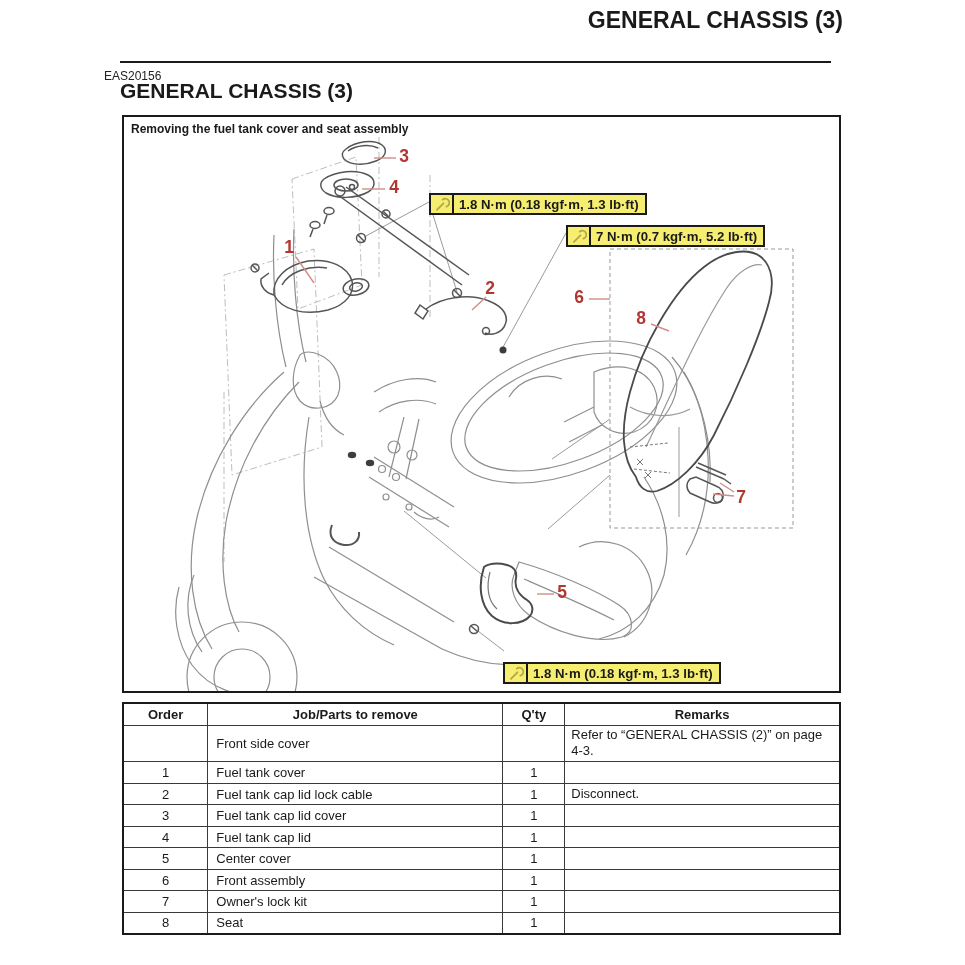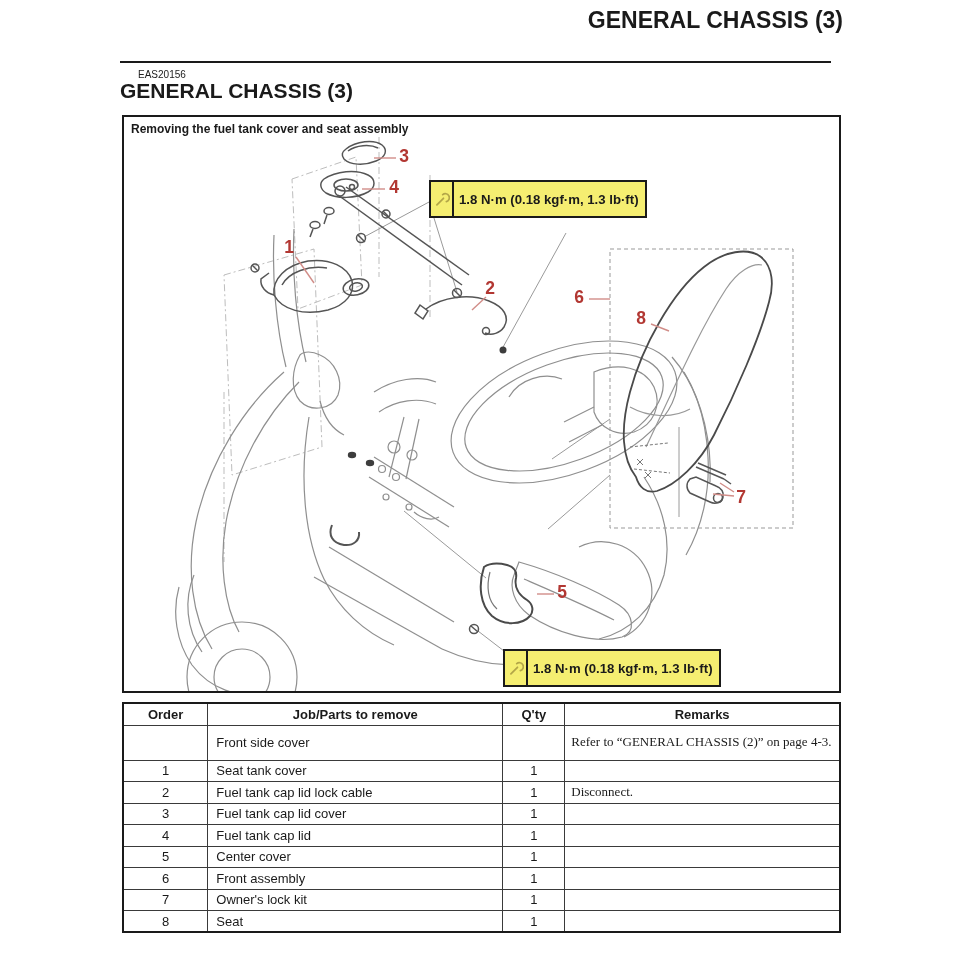--- a/index.html
+++ b/index.html
@@ -7,55 +7,55 @@
   body { width:965px; height:965px; font-family:"Liberation Sans", sans-serif; color:#1a1a1a; position:relative; overflow:hidden; }
 
   .page { position:absolute; inset:0; background:#fff; }
 
   .page-header-title {
     position:absolute; top:7px; right:122px;
     font-size:23px; font-weight:bold; letter-spacing:0px;
   }
   .header-rule { position:absolute; left:120px; top:61px; width:711px; height:2px; background:#1a1a1a; }
 
-  .eas-code { position:absolute; left:138px; top:69px; font-size:10px; color:#222; }
+  .eas-code { position:absolute; left:104px; top:69px; font-size:12px; color:#222; }
   .section-title { position:absolute; left:120px; top:79px; font-size:21px; font-weight:bold; }
 
   
   .figure-box {
     position:absolute; left:122px; top:115px; width:719px; height:578px;
     border:2px solid #1a1a1a; background:#fff; overflow:hidden;
   }
   .figure-caption { position:absolute; left:7px; top:5px; font-size:12px; font-weight:bold; }
   .diagram-svg { position:absolute; left:0; top:0; width:715px; height:574px; }
 
   .torque {
-    position:absolute; display:flex; align-items:stretch; height:38px;
-    background:#f5ee71; border:2px solid #1a1a1a;
+    position:absolute; display:flex; align-items:stretch; height:22px;
+    background:#f5ee71; border:2px solid #1a1a1a;margin-top:13px;
   }
   .torque-icon { width:23px; display:flex; align-items:center; justify-content:center; border-right:2px solid #1a1a1a; }
   .torque-text { display:flex; align-items:center; padding:0 6px 0 5px; font-size:13.2px; font-weight:bold; white-space:nowrap; }
 
   .callout {
     position:absolute; transform:translate(-50%,-50%);
     color:#b23732; font-size:17.5px; font-weight:bold; line-height:1;
   }
 
   
   .parts-table {
     position:absolute; left:122px; top:702px; width:719px;
     border-collapse:collapse; font-size:13px;
     border:2px solid #1a1a1a;
   }
   .parts-table th, .parts-table td { border:1px solid #3a3a3a; vertical-align:middle; }
   .parts-table th { font-weight:bold; text-align:center; height:22px; padding:1px 4px; }
   .parts-table td { height:21.5px; padding:1px 4px; }
   td.c-order, td.c-qty { text-align:center; }
   td.c-job { padding-left:8px; }
-  td.c-remarks { padding-left:6px; line-height:1.3;font-family:Liberation Serif, serif; }
+  td.c-remarks { padding-left:6px; line-height:1.3; }
   tr.row-tall td { height:35px; }
   col.w-order { width:85px; } col.w-job { width:296px; } col.w-qty { width:62px; } col.w-remarks { width:276px; }
 </style>
 </head>
 <body>
 
 <div class="page">
 
   <div class="page-header-title">GENERAL CHASSIS (3)</div>
   <div class="header-rule"></div>
@@ -230,20 +230,29 @@
     <div class="torque" style="left:305px; top:63px;">
       <span class="torque-icon">
         <svg width="16" height="16" viewBox="0 0 22 22" fill="none" stroke="#b3a648" stroke-width="2.4" stroke-linecap="round">
           <path d="M4 19 L13 10"></path>
             <path d="M12 5 a5.5 5.5 0 1 1 5 9.5"></path>
         </svg>
       </span>
       <span class="torque-text">1.8 N·m (0.18 kgf·m, 1.3 lb·ft)</span>
     </div>
 
+    <div class="torque" style="left:442px; top:95px;">
+      <span class="torque-icon">
+        <svg width="16" height="16" viewBox="0 0 22 22" fill="none" stroke="#b3a648" stroke-width="2.4" stroke-linecap="round">
+          <path d="M4 19 L13 10"></path>
+            <path d="M12 5 a5.5 5.5 0 1 1 5 9.5"></path>
+        </svg>
+      </span>
+      <span class="torque-text">7 N·m (0.7 kgf·m, 5.2 lb·ft)</span>
+    </div>
 
     <div class="torque" style="left:379px; top:532px;">
       <span class="torque-icon">
         <svg width="16" height="16" viewBox="0 0 22 22" fill="none" stroke="#b3a648" stroke-width="2.4" stroke-linecap="round">
           <path d="M4 19 L13 10"></path>
             <path d="M12 5 a5.5 5.5 0 1 1 5 9.5"></path>
         </svg>
       </span>
       <span class="torque-text">1.8 N·m (0.18 kgf·m, 1.3 lb·ft)</span>
     </div>
@@ -275,21 +284,21 @@
     </thead>
     <tbody>
       <tr class="row-tall">
         <td class="c-order"></td>
         <td class="c-job">Front side cover</td>
         <td class="c-qty"></td>
         <td class="c-remarks">Refer to “GENERAL CHASSIS (2)” on page 4-3.</td>
       </tr>
       <tr>
         <td class="c-order">1</td>
-        <td class="c-job">Seat tank cover</td>
+        <td class="c-job">Fuel tank cover</td>
         <td class="c-qty">1</td>
         <td class="c-remarks"></td>
       </tr>
       <tr>
         <td class="c-order">2</td>
         <td class="c-job">Fuel tank cap lid lock cable</td>
         <td class="c-qty">1</td>
         <td class="c-remarks">Disconnect.</td>
       </tr>
       <tr>

